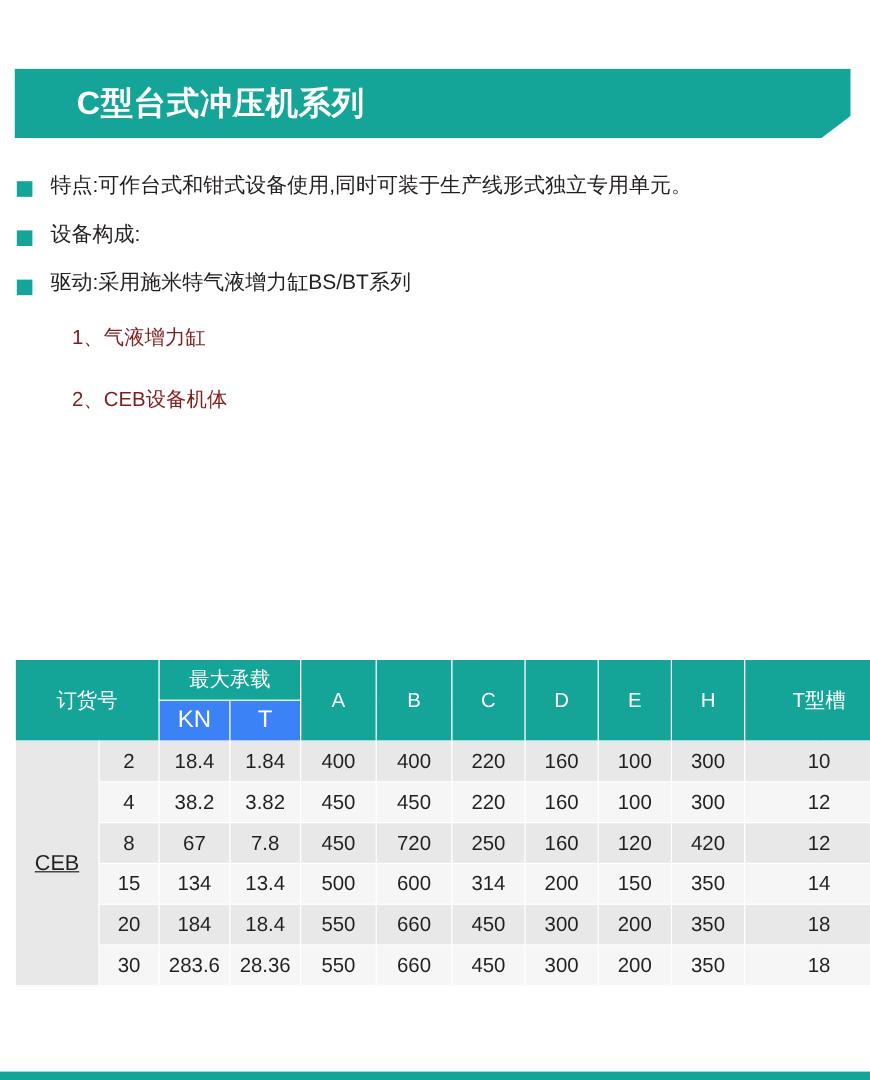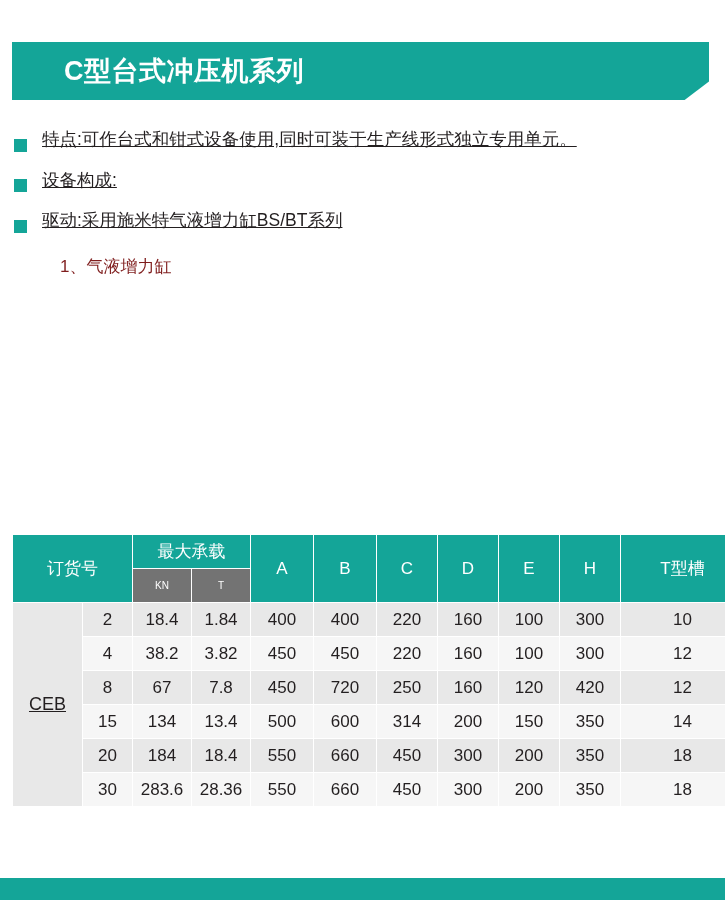--- a/index.html
+++ b/index.html
@@ -11,20 +11,21 @@
     height: 900px;
     background: #ffffff;
     font-family: "Liberation Sans", sans-serif;
     color: #231f20;
     overflow: hidden;
   }
   .page {
     position: relative;
     width: 725px;
     height: 692px;
+    margin-top: 15px;
   }
 
   
   .banner {
     position: absolute;
     left: 12px;
     top: 42px;
     width: 697px;
     height: 58px;
     background: #14a598;
@@ -44,23 +45,22 @@
 
   
   .bullets {
     position: absolute;
     left: 14px;
     top: 128px;
     width: 700px;
   }
   .bullet-row {
     display: flex;
-    align-items: flex-end;
+    align-items: center;
     margin-bottom: 17px;
-    text-decoration: underline;
   }
   .bullet-mark {
     width: 13px;
     height: 13px;
     background: #14a598;
     margin-top: 6px;
     margin-right: 15px;
     flex: 0 0 auto;
   }
   .bullet-text {
@@ -103,23 +103,23 @@
     color: #231f20;
     font-weight: normal;
   }
   .hdr {
     background: #14a598;
     color: #ffffff !important;
     font-weight: normal;
     font-size: 17px;
   }
   .hdr-sub {
-    background: #737373;
+    background: #3b82f6;
     color: #ffffff !important;
-    font-size: 10px;
+    font-size: 20px;
   }
   .row-odd td {
     background: #e8e8e8;
   }
   .row-even td {
     background: #f6f6f6;
   }
   td.model-cell {
     background: #e8e8e8;
     font-size: 18px;
@@ -155,20 +155,21 @@
       <span class="bullet-text">设备构成:</span>
     </div>
 
     <div class="bullet-row">
       <span class="bullet-mark"></span>
       <span class="bullet-text">驱动:采用施米特气液增力缸BS/BT系列</span>
     </div>
 
     <div class="sub-items">
       <div class="sub-item">1、气液增力缸</div>
+      <div class="sub-item">2、CEB设备机体</div>
     </div>
   </div>
 
   <div class="table-wrap">
     <table class="spec">
       <colgroup>
         <col style="width:70px">
         <col style="width:50px">
         <col style="width:59px">
         <col style="width:59px">

